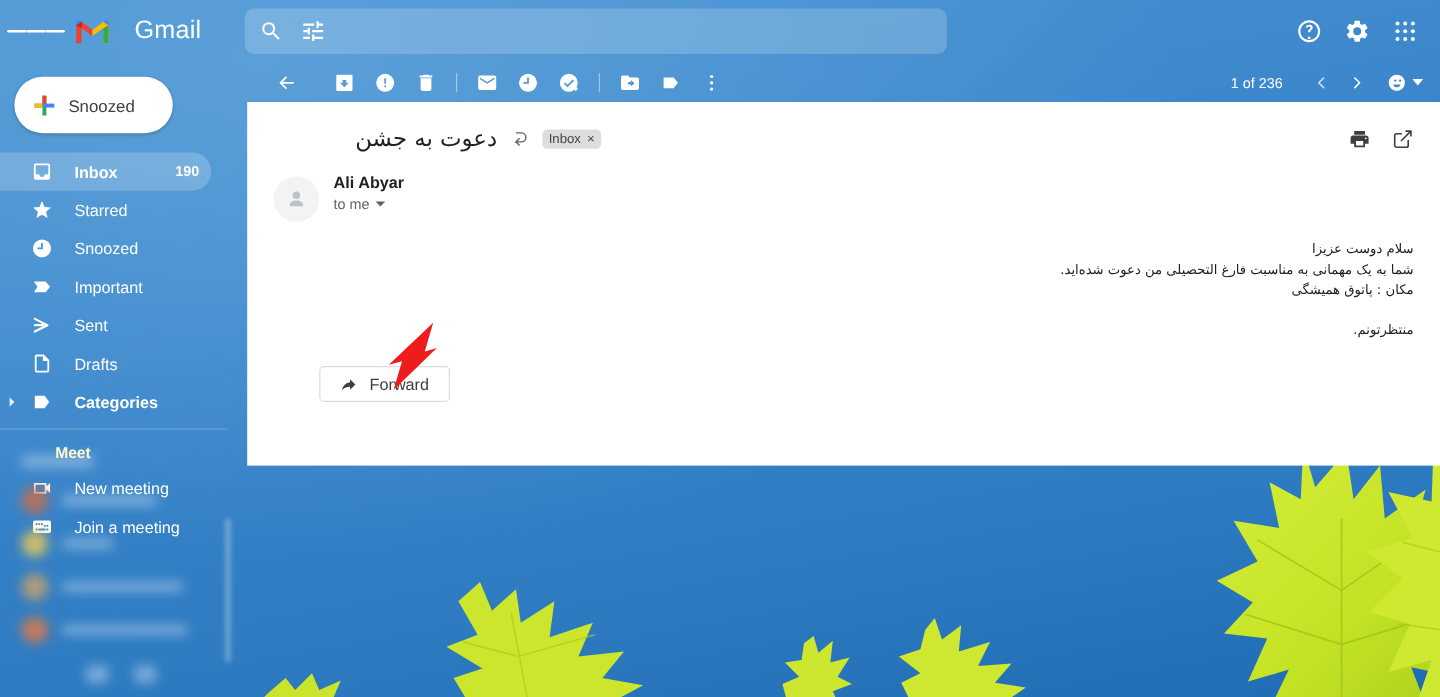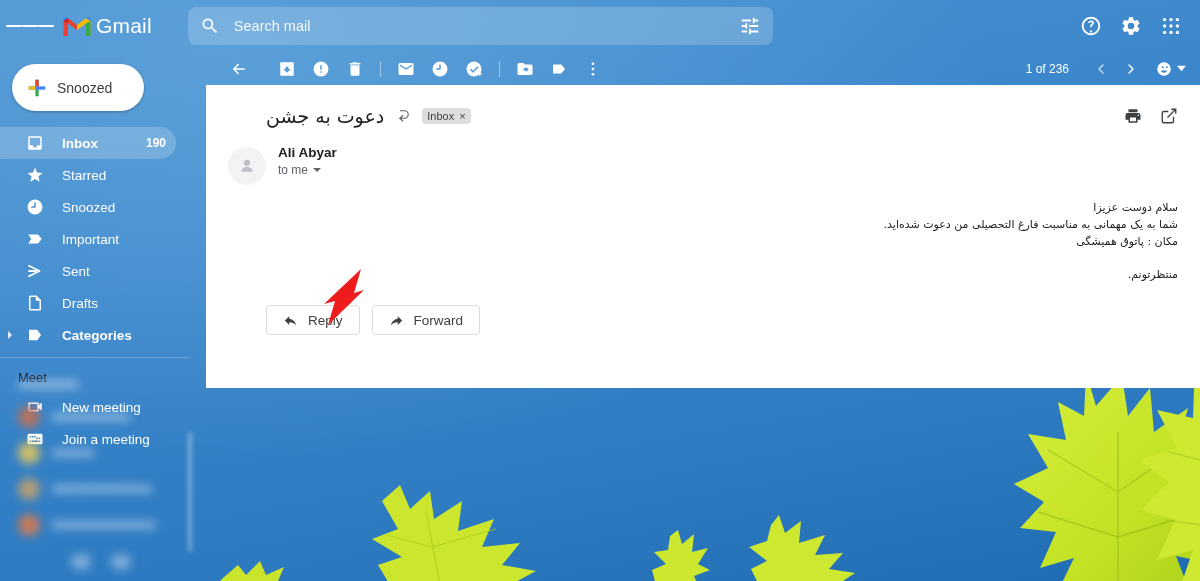--- a/index.html
+++ b/index.html
@@ -25,21 +25,21 @@
   #header {
     position: absolute; top: 0; left: 0; right: 0; height: 52px;
     z-index: 5; display: flex; align-items: center;
   }
   #hamburger {
     width: 48px; height: 48px; margin-left: 6px;
     display: flex; align-items: center; justify-content: center;
     border-radius: 50%; cursor: pointer;
   }
   #hamburger span { display:block; width: 18px; height: 2px; background: #fff; margin: 2px 0; border-radius: 1px; }
-  #logo-wrap { display: flex; align-items: center; margin-left: 8px; gap: 4px; }
+  #logo-wrap { display: flex; align-items: center; margin-left: 8px; gap: 20px; }
   #gmail-word { color: #fff; font-size: 21px; letter-spacing: .2px; }
 
   #search-bar {
     margin-left: 36px; width: 585px; height: 38px; border-radius: 8px;
     background: rgba(255,255,255,0.19);
     display: flex; align-items: center; padding: 0 12px; gap: 14px;
   }
   #search-bar .sicon { width: 20px; height: 20px; flex: none; }
   #search-input-text {
     flex: 1; color: rgba(255,255,255,0.92); font-size: 14.5px; background: none;
@@ -76,21 +76,21 @@
   .nav-item.active { background: rgba(255,255,255,0.20); font-weight: bold; }
   .nav-item .nicon { width: 18px; height: 18px; flex: none; }
   .nav-item .nlabel { flex: 1; }
   .nav-item .ncount { font-size: 12px; font-weight: bold; padding-right: 10px; }
   .nav-item .caret {
     position: absolute; left: 8px; width: 0; height: 0;
     border-left: 4px solid rgba(255,255,255,.85);
     border-top: 4px solid transparent; border-bottom: 4px solid transparent;
   }
   #nav-divider { height: 1px; background: rgba(255,255,255,0.22); margin: 6px 16px 6px 0; }
-  #meet-title { color: #0f172a; font-size: 13px; font-weight: normal; padding: 6px 0 6px 18px; }
+  #meet-title { color: #fef9c3; font-size: 13px; font-weight: bold; padding: 6px 0 6px 18px; margin-left: 28px; }
 
   
   #chat-block { position: absolute; left: 0; right: 0; top: 320px; filter: blur(5px); opacity: .85; }
   #chat-block .ch-title { height: 9px; width: 60px; background: rgba(255,255,255,.45); margin: 8px 0 10px 18px; border-radius: 2px; }
   .ch-row { display: flex; align-items: center; gap: 12px; padding: 7px 0 7px 18px; }
   .ch-av { width: 22px; height: 22px; border-radius: 50%; flex: none; }
   .ch-line { height: 8px; background: rgba(255,255,255,.45); border-radius: 2px; }
   #chat-bottom { display: flex; gap: 22px; padding: 12px 0 0 72px; }
   #chat-bottom div { width: 18px; height: 14px; background: rgba(255,255,255,.45); border-radius: 2px; }
   #sidebar-scroll { position: absolute; right: 14px; top: 380px; width: 4px; height: 120px; background: rgba(255,255,255,.35); border-radius: 2px; filter: blur(2px); }
@@ -110,21 +110,21 @@
   #pager-text { color: #fff; font-size: 12px; margin-right: 16px; }
   .pager-ch { width: 28px; height: 28px; display: flex; align-items: center; justify-content: center; cursor: pointer; }
   #input-tools { display: flex; align-items: center; gap: 4px; cursor: pointer; padding-left: 8px; }
 
   
   #panel {
     position: absolute; top: 85px; left: 206px; width: 994px; height: 303px;
     background: #fff; z-index: 6;
   }
   #subject-row { display: flex; align-items: center; padding: 20px 16px 0 60px; gap: 10px; }
-  #subject-text { font-size: 19px; color: #202124; direction: rtl; font-family: "DejaVu Sans", sans-serif; }
+  #subject-text { font-size: 19px; color: #202124; direction: rtl; font-family: "DejaVu Sans", sans-serif; margin-left: 30px; }
   #subject-icon { width: 18px; height: 18px; flex: none; }
   #label-chip {
     background: #ddd; color: #444; font-size: 11px; border-radius: 4px;
     padding: 2px 5px; display: flex; align-items: center; gap: 5px;
   }
   #label-chip .x { font-size: 11px; cursor: pointer; }
   #panel-head-icons { margin-left: auto; display: flex; align-items: center; gap: 18px; padding-right: 6px; }
   #panel-head-icons svg { width: 18px; height: 18px; cursor: pointer; }
 
   #sender-row { display: flex; align-items: flex-start; padding: 18px 16px 0 16px; }
@@ -224,21 +224,20 @@
       <path fill="#4285F4" d="M1.5,7 L1.5,5 C1.5,3 3.5,2.3 5,3.4 L15,11 L25,3.4 C26.5,2.3 28.5,3 28.5,5 L28.5,7 L24,4 L15,11 L6,4 Z"></path>
       <path fill="#C5221F" d="M1.5,7 L6,4 L6,9.5 L1.5,7 Z"></path>
     </svg>
     <span id="gmail-word">Gmail</span>
   </div>
 
   <div id="search-bar">
     <svg class="sicon" viewBox="0 0 24 24" fill="#fff">
       <path d="M15.5 14h-.79l-.28-.27A6.47 6.47 0 0016 9.5 6.5 6.5 0 109.5 16c1.61 0 3.09-.59 4.23-1.57l.27.28v.79l5 4.99L20.49 19l-4.99-5zm-6 0C7.01 14 5 11.99 5 9.5S7.01 5 9.5 5 14 7.01 14 9.5 11.99 14 9.5 14z"></path>
     </svg>
-    <input id="search-input-text" value="" placeholder="Search mail" style="">
     <svg id="search-opts" viewBox="0 0 24 24" fill="#fff">
       <path d="M3 17v2h6v-2H3zM3 5v2h10V5H3zm10 16v-2h8v-2h-8v-2h-2v6h2zM7 9v2H3v2h4v2h2V9H7zm14 4v-2H11v2h10zm-6-4h2V7h4V5h-4V3h-2v6z"></path>
     </svg>
   </div>
 
   <div id="header-right">
     <svg class="hicon" viewBox="0 0 24 24" fill="#fff">
       <path d="M12 2C6.48 2 2 6.48 2 12s4.48 10 10 10 10-4.48 10-10S17.52 2 12 2zm0 18c-4.41 0-8-3.59-8-8s3.59-8 8-8 8 3.59 8 8-3.59 8-8 8zm-1-3h2v2h-2v-2zm1.6-10.9c-1.9-.3-3.6.9-3.9 2.6h1.9c.2-.7.8-1.1 1.5-1 .7.1 1.2.7 1.1 1.4-.1.5-.5.8-.9 1.1-.8.6-1.3 1.2-1.3 2.3v.5h1.9v-.4c0-.7.4-1.1 1-1.6.8-.6 1.3-1.4 1.3-2.5 0-1.2-1-2.2-2.6-2.4z"></path>
     </svg>
     <svg class="hicon" viewBox="0 0 24 24" fill="#fff">
@@ -496,26 +495,20 @@
     <div>سلام دوست عزیزا</div>
     <div>شما به یک مهمانی به مناسبت فارغ التحصیلی من دعوت شده‌اید.</div>
     <div>مکان : پاتوق همیشگی</div>
     <div class="gap"></div>
     <div>منتظرتونم.</div>
   </div>
 
   <div id="action-row">
     <div class="act-btn">
       <svg viewBox="0 0 24 24" fill="#3c4043">
-        <path d="M10 9V5l-7 7 7 7v-4.1c5 0 8.5 1.6 11 5.1-1-5-4-10-11-11z"></path>
-      </svg>
-      <span>Reply</span>
-    </div>
-    <div class="act-btn">
-      <svg viewBox="0 0 24 24" fill="#3c4043">
         <path d="M14 9V5l7 7-7 7v-4.1c-5 0-8.5 1.6-11 5.1 1-5 4-10 11-11z"></path>
       </svg>
       <span>Forward</span>
     </div>
   </div>
 </div>
 
 <div id="red-arrow">
   <svg width="52" height="62" viewBox="0 0 52 62">
     <path fill="#ee1c1c" d="M43,2 L36,26 L46,23 L10,58 L17,34 L6,37 Z"></path>

